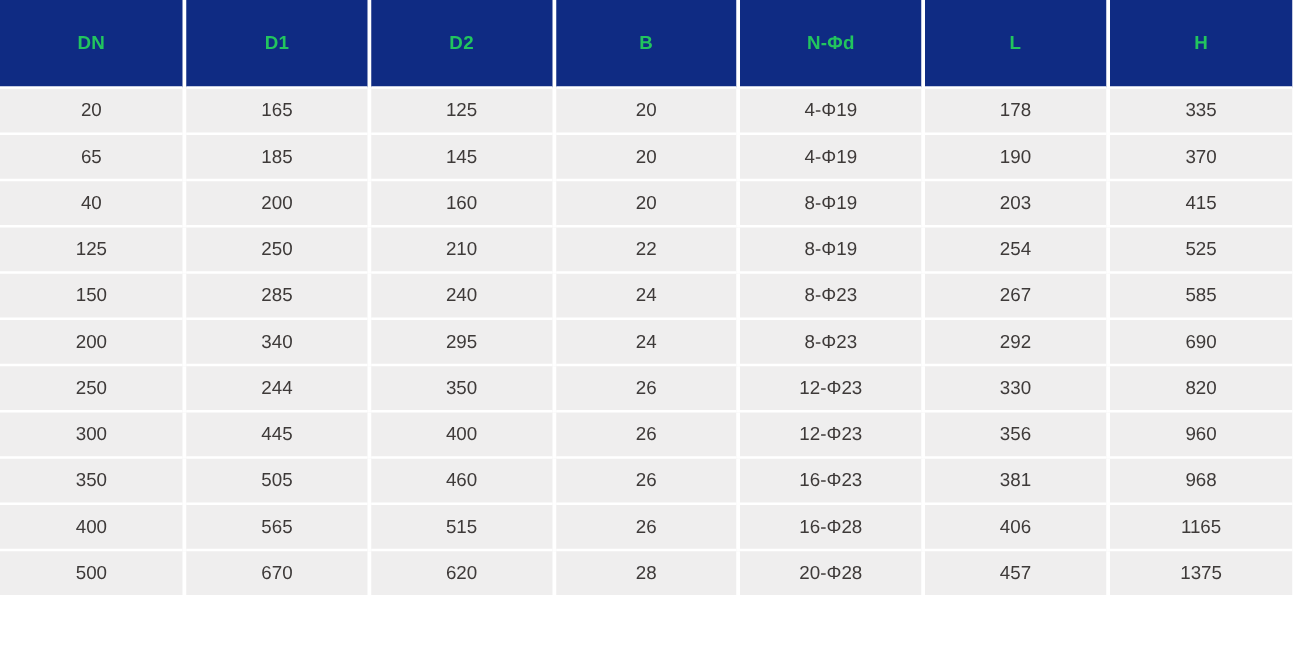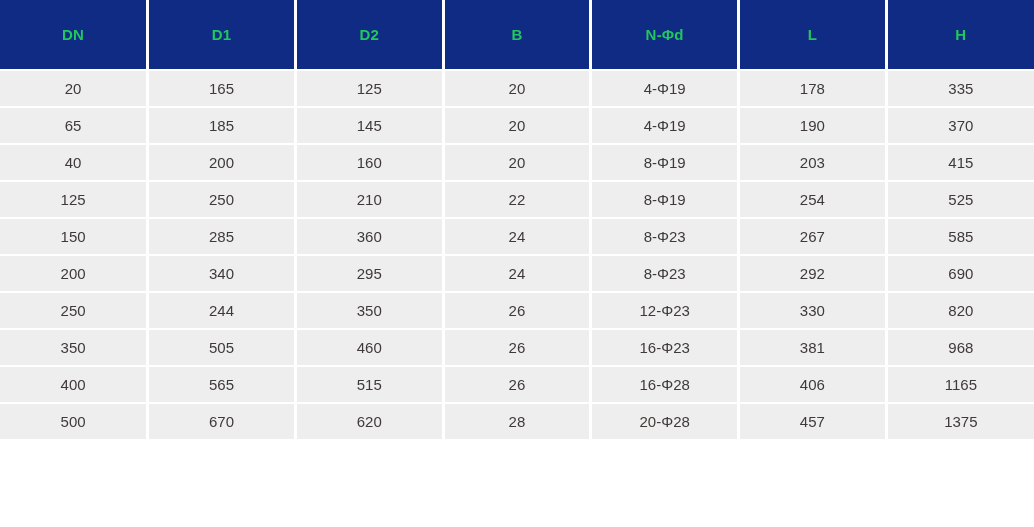--- a/index.html
+++ b/index.html
@@ -98,21 +98,21 @@
         <td>250</td>
         <td>210</td>
         <td>22</td>
         <td>8-Φ19</td>
         <td>254</td>
         <td>525</td>
       </tr>
       <tr>
         <td>150</td>
         <td>285</td>
-        <td>360</td>
+        <td>240</td>
         <td>24</td>
         <td>8-Φ23</td>
         <td>267</td>
         <td>585</td>
       </tr>
       <tr>
         <td>200</td>
         <td>340</td>
         <td>295</td>
         <td>24</td>
@@ -121,20 +121,29 @@
         <td>690</td>
       </tr>
       <tr>
         <td>250</td>
         <td>244</td>
         <td>350</td>
         <td>26</td>
         <td>12-Φ23</td>
         <td>330</td>
         <td>820</td>
+      </tr>
+      <tr>
+        <td>300</td>
+        <td>445</td>
+        <td>400</td>
+        <td>26</td>
+        <td>12-Φ23</td>
+        <td>356</td>
+        <td>960</td>
       </tr>
       <tr>
         <td>350</td>
         <td>505</td>
         <td>460</td>
         <td>26</td>
         <td>16-Φ23</td>
         <td>381</td>
         <td>968</td>
       </tr>

